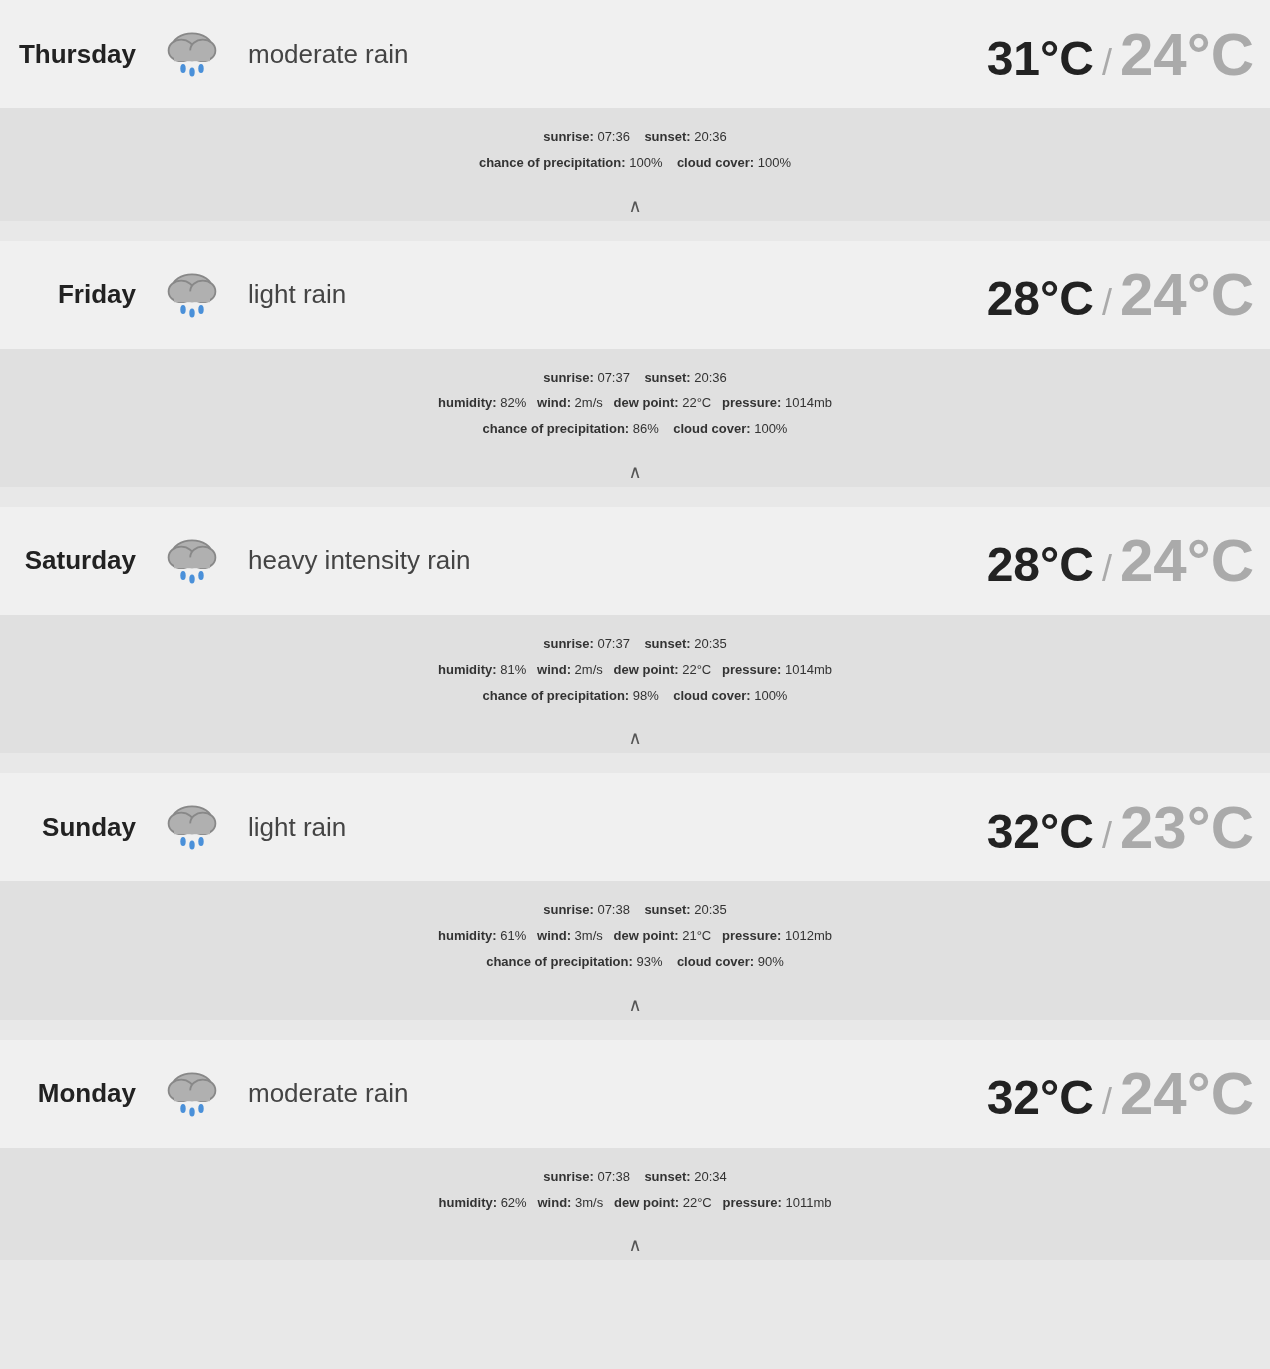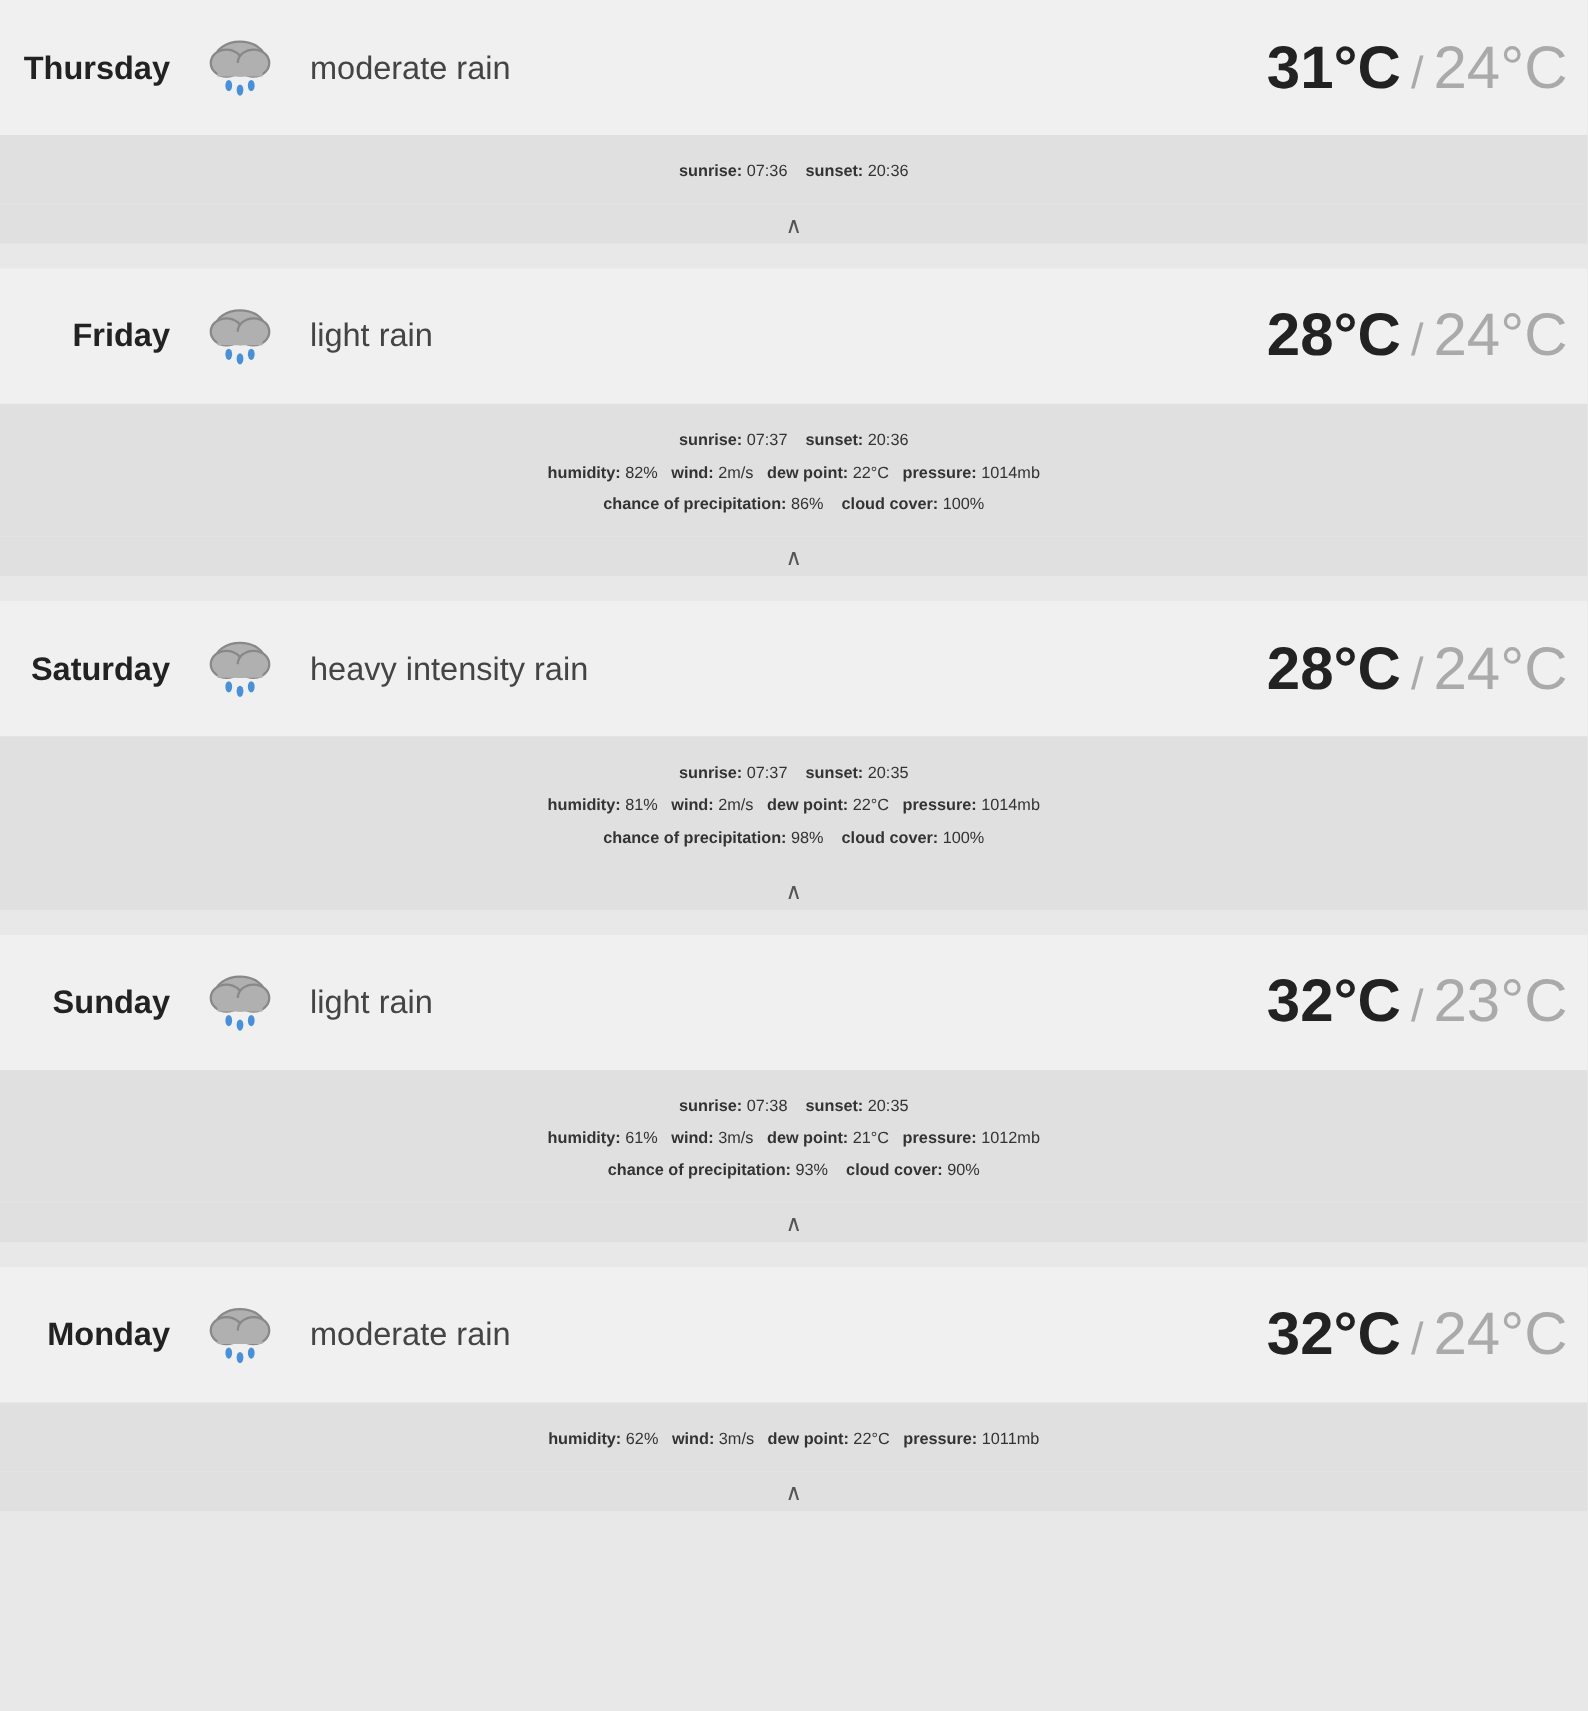--- a/index.html
+++ b/index.html
@@ -56,23 +56,23 @@
       color: #222;
     }
 
     .temp-sep {
       font-size: 36px;
       color: #aaa;
       font-weight: 300;
     }
 
     .temp-low {
-      font-size: 48px;
+      font-size: 60px;
       color: #aaa;
-      font-weight: 400;
+      font-weight: 700;
     }
 
     .day-details {
       background: #e0e0e0;
       padding: 14px 0 10px 0;
       text-align: center;
     }
 
     .detail-row {
       font-size: 13px;
@@ -131,20 +131,24 @@
         <span class="temp-high">31°C</span>
         <span class="temp-sep">/</span>
         <span class="temp-low">24°C</span>
       </div>
     </div>
     <div class="day-details">
       <div class="detail-row">
         <span class="label">sunrise:</span> 07:36&nbsp;&nbsp;&nbsp;
         <span class="label">sunset:</span> 20:36
       </div>
+      <div class="detail-row">
+        <span class="label">chance of precipitation:</span> 100%&nbsp;&nbsp;&nbsp;
+        <span class="label">cloud cover:</span> 100%
+      </div>
     </div>
     <div class="collapse-btn"></div>
   </div>
     <div style="height: 18px; background: rgb(232, 232, 232);"></div>
     <div class="day-block">
     <div class="day-header">
       <div class="day-name">Friday</div>
       <div class="weather-icon">
         <svg class="rain-cloud" viewBox="0 0 80 80" xmlns="http://www.w3.org/2000/svg">
 
@@ -286,20 +290,24 @@
       </div>
       <div class="weather-desc">moderate rain</div>
       <div class="temps">
         <span class="temp-high">32°C</span>
         <span class="temp-sep">/</span>
         <span class="temp-low">24°C</span>
       </div>
     </div>
     <div class="day-details">
       <div class="detail-row">
+        <span class="label">sunrise:</span> 07:38&nbsp;&nbsp;&nbsp;
+        <span class="label">sunset:</span> 20:34
+      </div>
+      <div class="detail-row">
         <span class="label">humidity:</span> 62%&nbsp;&nbsp;
         <span class="label">wind:</span> 3m/s&nbsp;&nbsp;
         <span class="label">dew point:</span> 22°C&nbsp;&nbsp;
         <span class="label">pressure:</span> 1011mb
       </div>
     </div>
     <div class="collapse-btn"></div>
   </div>
   </div>
 

